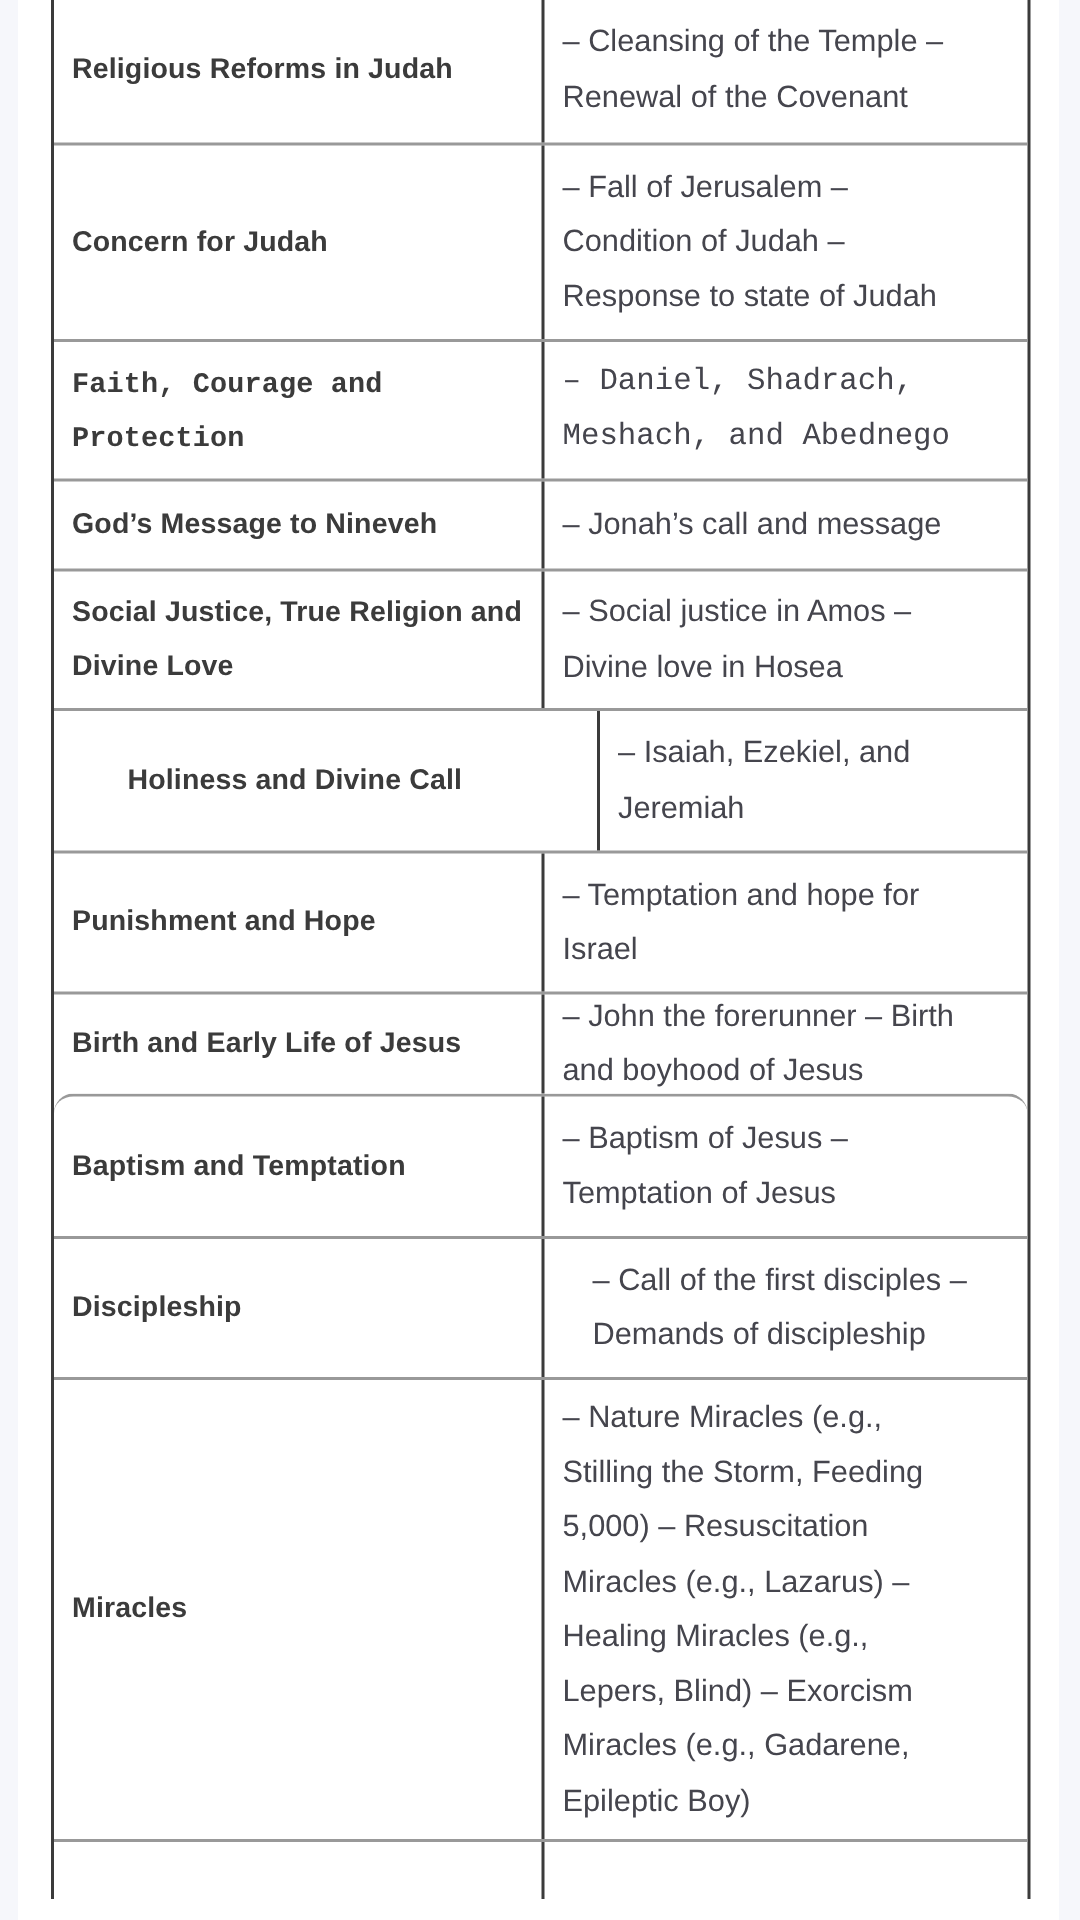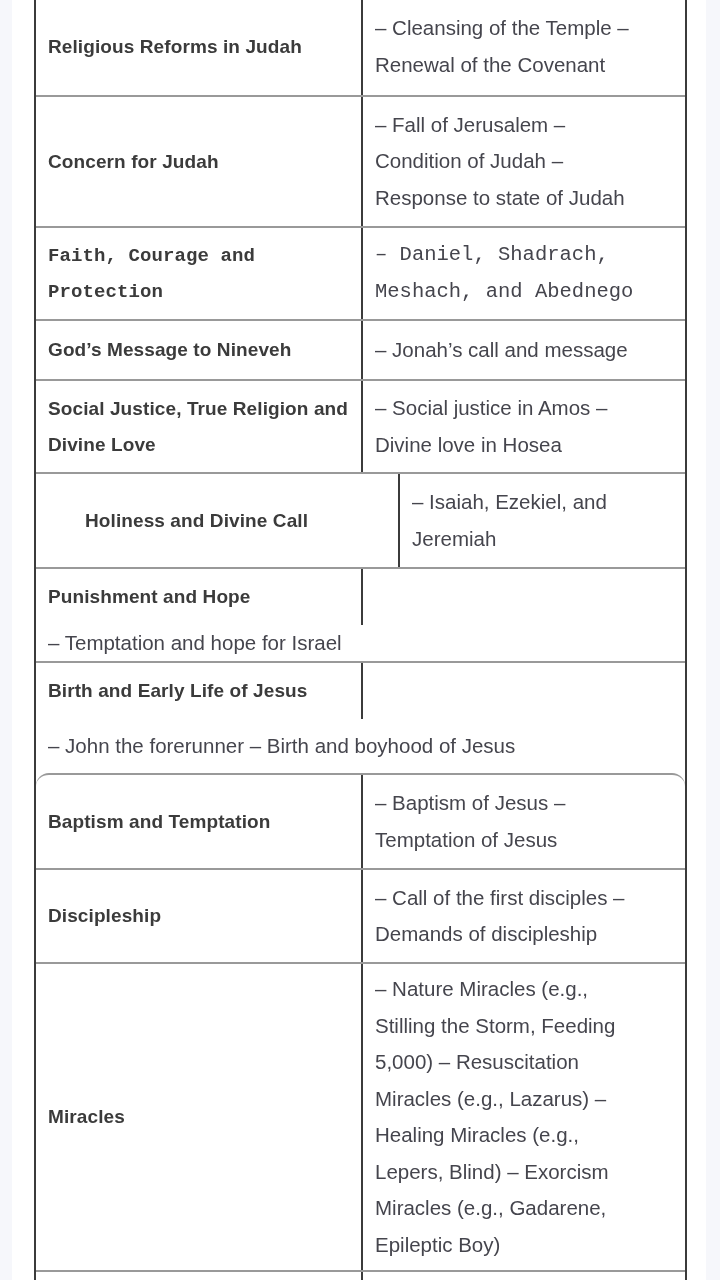--- a/index.html
+++ b/index.html
@@ -66,24 +66,24 @@
     line-height: 36.5px;
     color: #45454d;
   }
   
   .rh1  { height: 97px; }
   .rh2  { height: 131px; }
   .rh3  { height: 93px; font-family: Liberation Mono, monospace; }
   .rh4  { height: 60px; }
   .rh5  { height: 93px; }
   .rh6  { height: 95px; padding-left: 37px; }
-  .rh7  { height: 94px; flex-direction: column; }
-  .rh8  { height: 112px; flex-direction: column; }
+  .rh7  { height: 94px; }
+  .rh8  { height: 68px; }
   .rh9  { height: 95px; border-radius: 13px; }
-  .rh10 { height: 94px; }
+  .rh10 { height: 94px; gap: 20px; }
   .rh11 { height: 308px; }
   .rh12 { height: 40px; }  
 </style>
 </head>
 <body>
 
 <div class="page">
   <div class="panel">
     <div class="topics-table">
 

